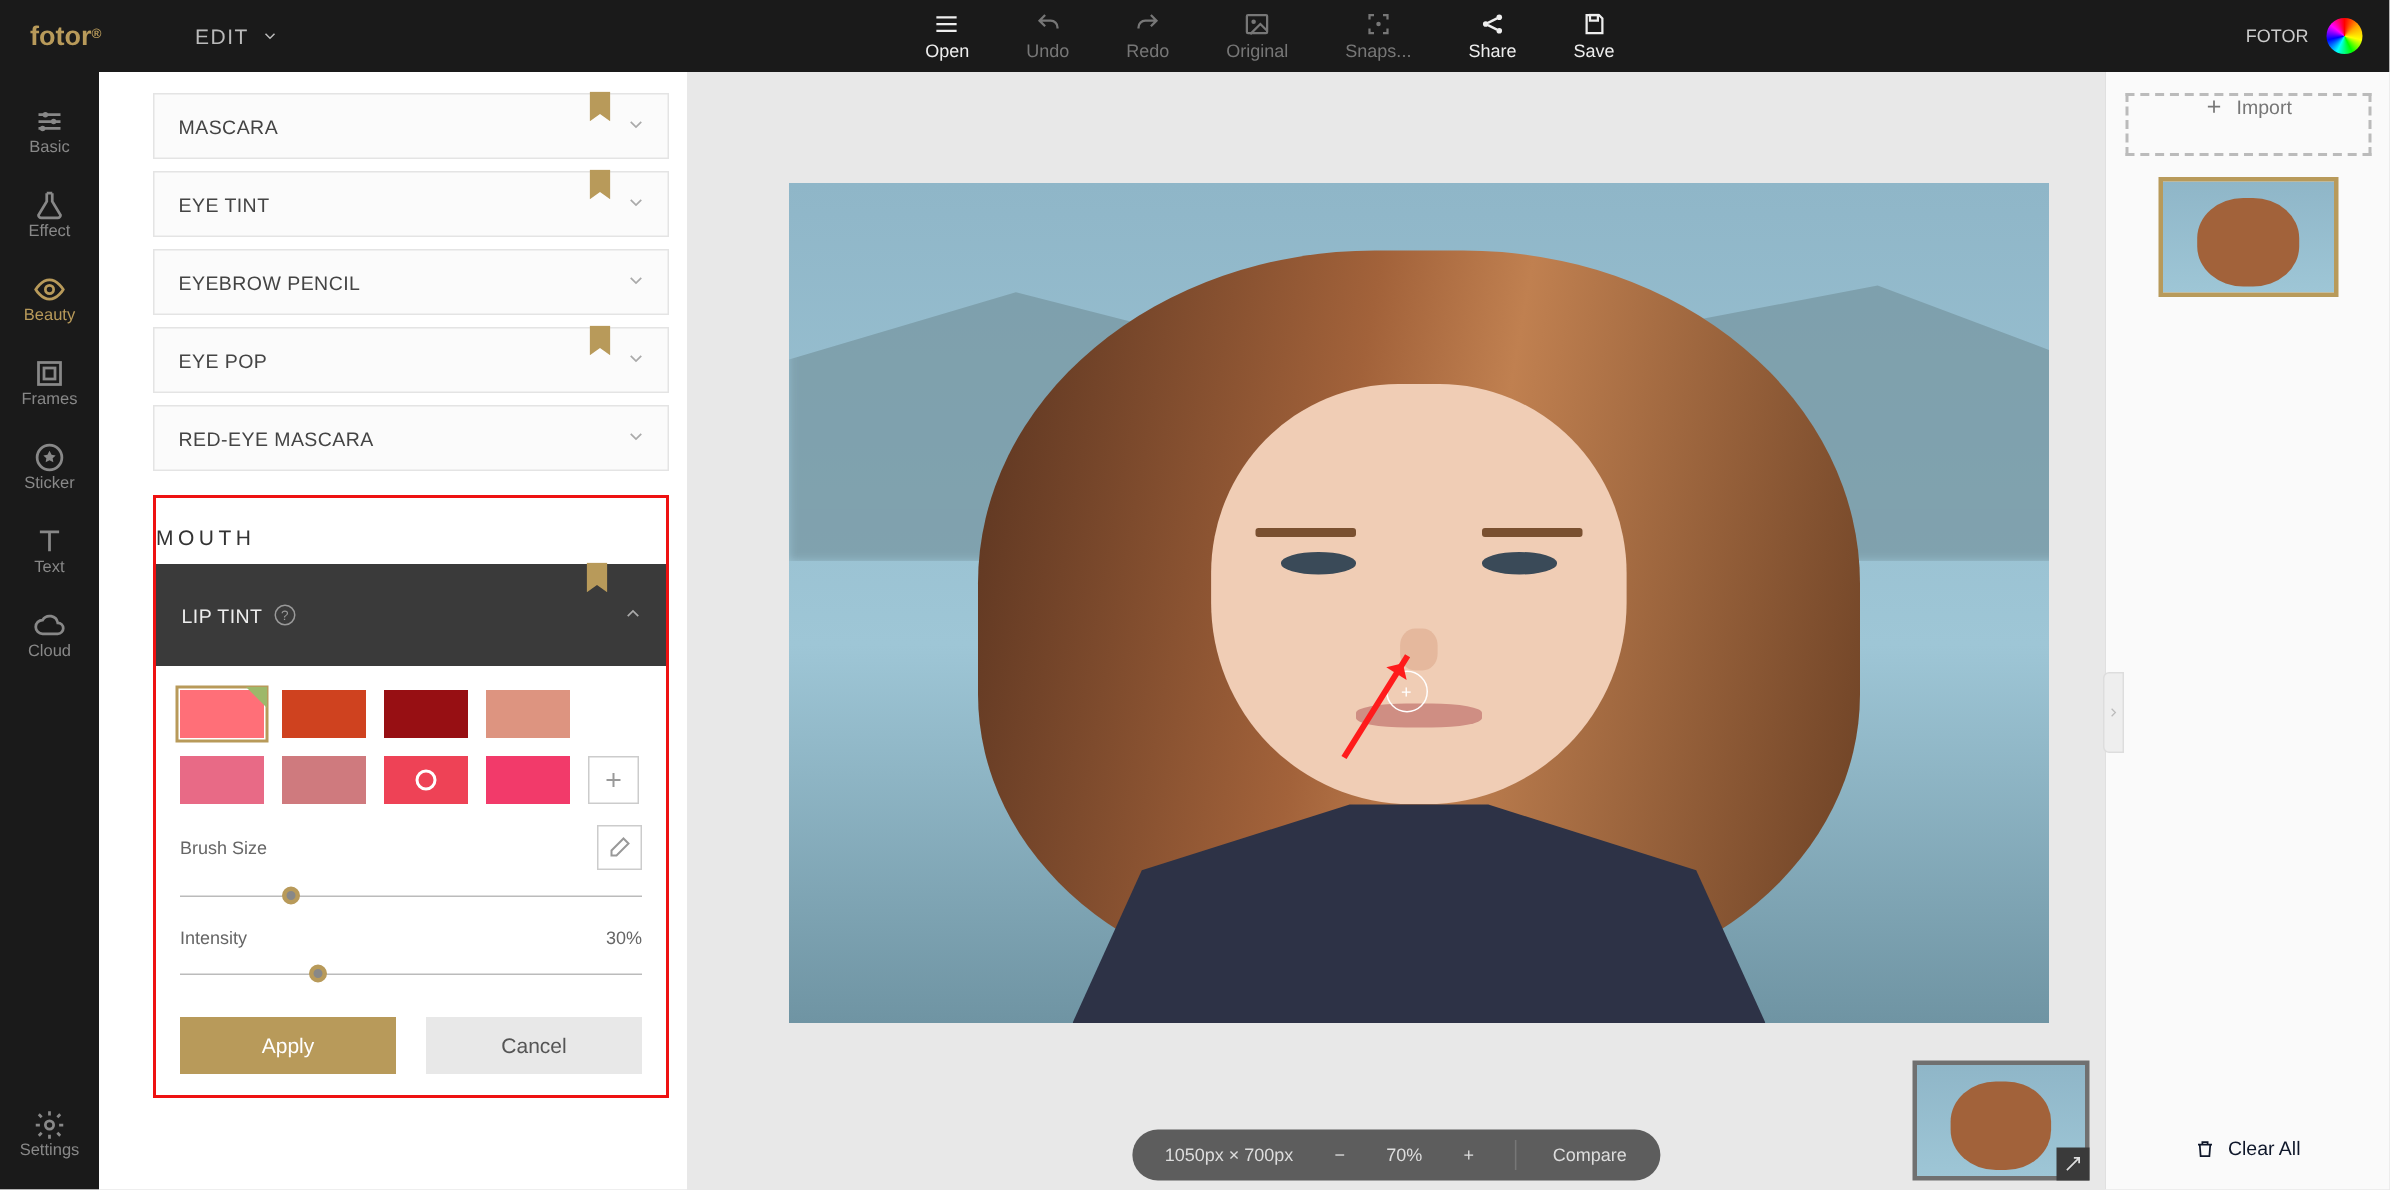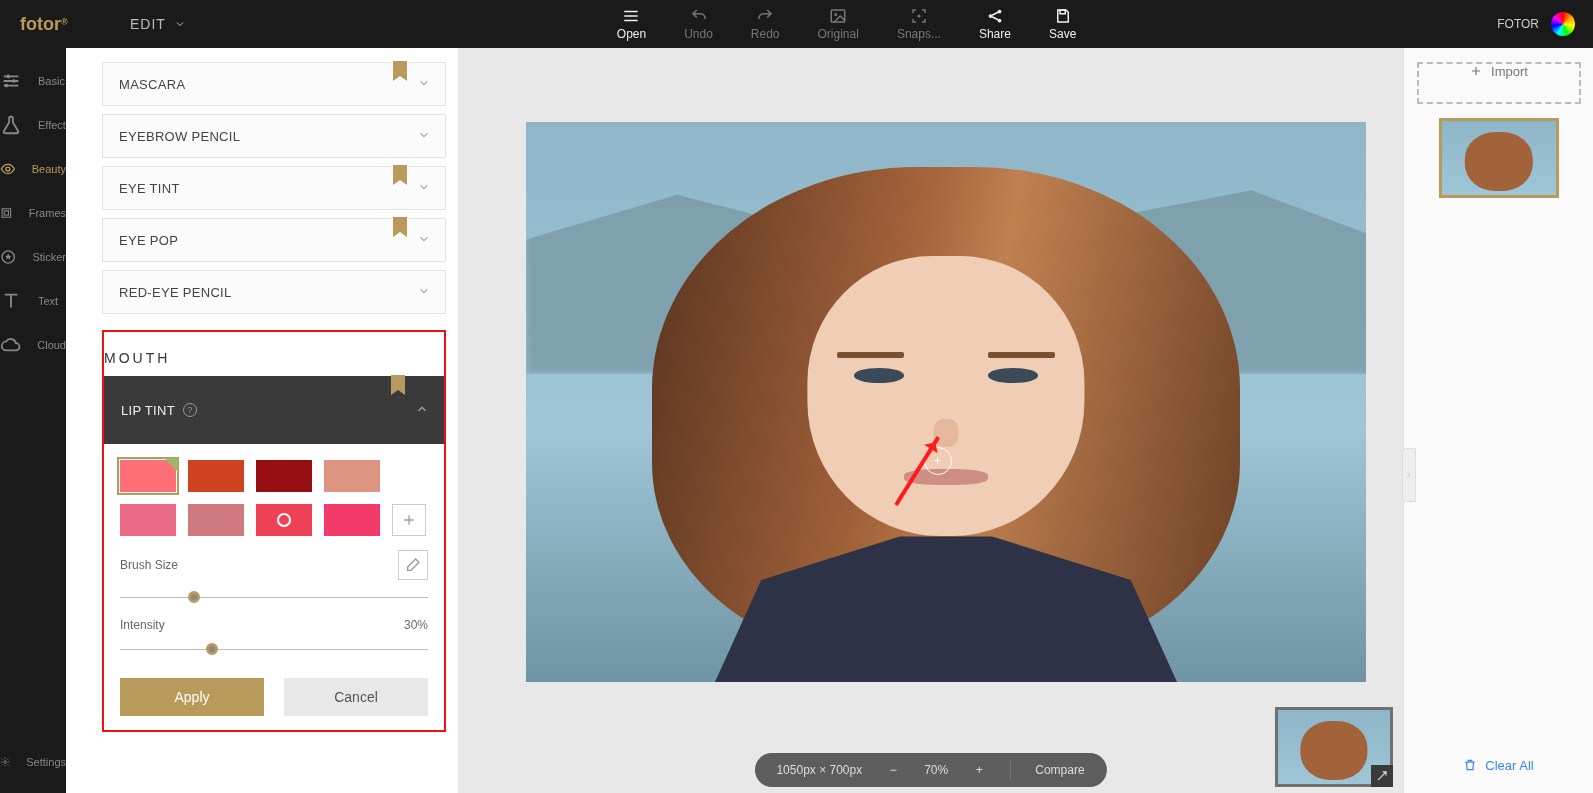--- a/index.html
+++ b/index.html
@@ -15,21 +15,21 @@
   .top-ic { display: flex; flex-direction: column; align-items: center; gap: 2px; cursor: pointer; color: #777; margin-left: 10px; }
   .top-ic.on { color: #eee; }
   .top-ic svg { width: 20px; height: 18px; }
   .top-right { margin-right: 18px; display: flex; align-items: center; gap: 12px; }
   .avatar { width: 24px; height: 24px; border-radius: 50%; background: conic-gradient(red,orange,yellow,lime,cyan,blue,magenta,red); }
 
   
   .body { display: flex; height: calc(100% - 48px); }
   .rail { width: 66px; background: #1a1a1a; display: flex; flex-direction: column; align-items: center; padding-top: 14px; gap: 6px; }
   .rail .rbot { margin-top: auto; margin-bottom: 12px; }
-  .rail-item { width: 66px; display: flex; flex-direction: row; align-items: center; gap: 16px; color: #888; font-size: 11px; padding: 8px 0; cursor: pointer; }
+  .rail-item { width: 66px; display: flex; flex-direction: column; align-items: center; gap: 0; color: #888; font-size: 11px; padding: 8px 0; cursor: pointer; }
   .rail-item.active { color: #b89a5a; }
   .rail-item svg { width: 22px; height: 22px; }
 
   
   .panel-wrap { width: 392px; background: #fff; display: flex; flex-direction: column; padding: 14px 12px 14px 36px; gap: 6px; overflow-y: auto; }
   .acc { background: #fbfbfb; border: 1px solid #e4e4e4; height: 44px; display: flex; align-items: center; padding: 0 14px 0 16px; color: #444; font-size: 13px; letter-spacing: .3px; cursor: pointer; position: relative; }
   .acc .bm { position: absolute; right: 38px; top: -2px; width: 14px; height: 20px; background: #b89a5a; clip-path: polygon(0 0,100% 0,100% 100%,50% 75%,0 100%); }
   .acc .chev { margin-left: auto; color: #aaa; }
   .section-title { text-align: left; font-size: 14px; letter-spacing: 3px; color: #333; padding: 18px 0 10px; }
 
@@ -81,21 +81,21 @@
   .mini .h{position:absolute;left:50%;top:15%;width:60%;height:80%;transform:translateX(-50%);background:#a2623a;border-radius:45%;}
   .mini .corner{position:absolute;right:-3px;bottom:-3px;width:22px;height:22px;background:#3a3a3a;color:#ddd;display:flex;align-items:center;justify-content:center;font-size:14px;}
 
   
   .rside { width:190px; background:#fafafa; border-left:1px solid #e0e0e0; display:flex; flex-direction:column; align-items:center; padding:14px 10px; gap:14px; }
   .import-btn{ width:164px; height:42px; border:2px dashed #bbb; display:flex; align-items:flex-start; justify-content:center; gap:8px; color:#777; font-size:13px; cursor:pointer;}
   .thumb { width:120px; height:80px; border:3px solid #b89a5a; background:linear-gradient(#8fb6c8,#9ec6d6); position:relative;}
   .thumb .h{position:absolute;left:50%;top:15%;width:60%;height:80%;transform:translateX(-50%);background:#a2623a;border-radius:45%;}
   .rmid { flex:1; position:relative; width:100%; }
   .expand-tab{ position:absolute; left:-12px; top:50%; transform:translateY(-50%); width:14px; height:54px; background:#eee; border:1px solid #ddd; display:flex; align-items:center; justify-content:center; color:#bbb; border-radius:4px 0 0 4px; cursor:pointer;}
-  .clearall{ display:flex; gap:8px; color:#3b82f6; font-size:13px; cursor:pointer; padding:6px 0;}
+  .clearall{ display:flex; align-items:center; gap:8px; color:#0f172a; font-size:13px; cursor:pointer; padding:6px 0;}
 </style>
 </head>
 <body>
 
 <svg width="0" height="0" style="position:absolute">
   <symbol id="i-menu" viewBox="0 0 24 24">
       <path d="M3 6h18M3 12h18M3 18h18" stroke="currentColor" stroke-width="2" fill="none"></path>
     </symbol>
   <symbol id="i-undo" viewBox="0 0 24 24">
       <path d="M9 14l-5-5 5-5M4 9h10a6 6 0 016 6v1" stroke="currentColor" stroke-width="2" fill="none"></path>
@@ -292,41 +292,41 @@
   <div class="panel-wrap">
     <div id="acc-list">
         <div class="acc" style="margin-bottom: 8px;">
           <span>MASCARA</span>
           <span class="bm"></span>
           <span class="chev"><svg width="14" height="14">
               <use href="#i-chev-down"></use>
             </svg></span>
         </div>
         <div class="acc" style="margin-bottom: 8px;">
-          <span>EYEBROW PENCIL</span>
+          <span>EYE TINT</span>
+          <span class="bm"></span>
           <span class="chev"><svg width="14" height="14">
               <use href="#i-chev-down"></use>
             </svg></span>
         </div>
         <div class="acc" style="margin-bottom: 8px;">
-          <span>EYE TINT</span>
-          <span class="bm"></span>
+          <span>EYEBROW PENCIL</span>
           <span class="chev"><svg width="14" height="14">
               <use href="#i-chev-down"></use>
             </svg></span>
         </div>
         <div class="acc" style="margin-bottom: 8px;">
           <span>EYE POP</span>
           <span class="bm"></span>
           <span class="chev"><svg width="14" height="14">
               <use href="#i-chev-down"></use>
             </svg></span>
         </div>
         <div class="acc" style="margin-bottom: 8px;">
-          <span>RED-EYE PENCIL</span>
+          <span>RED-EYE MASCARA</span>
           <span class="chev"><svg width="14" height="14">
               <use href="#i-chev-down"></use>
             </svg></span>
         </div>
       </div>
 
     <div class="highlight-box">
       <div class="section-title">MOUTH</div>
 
       <div class="acc dark">

